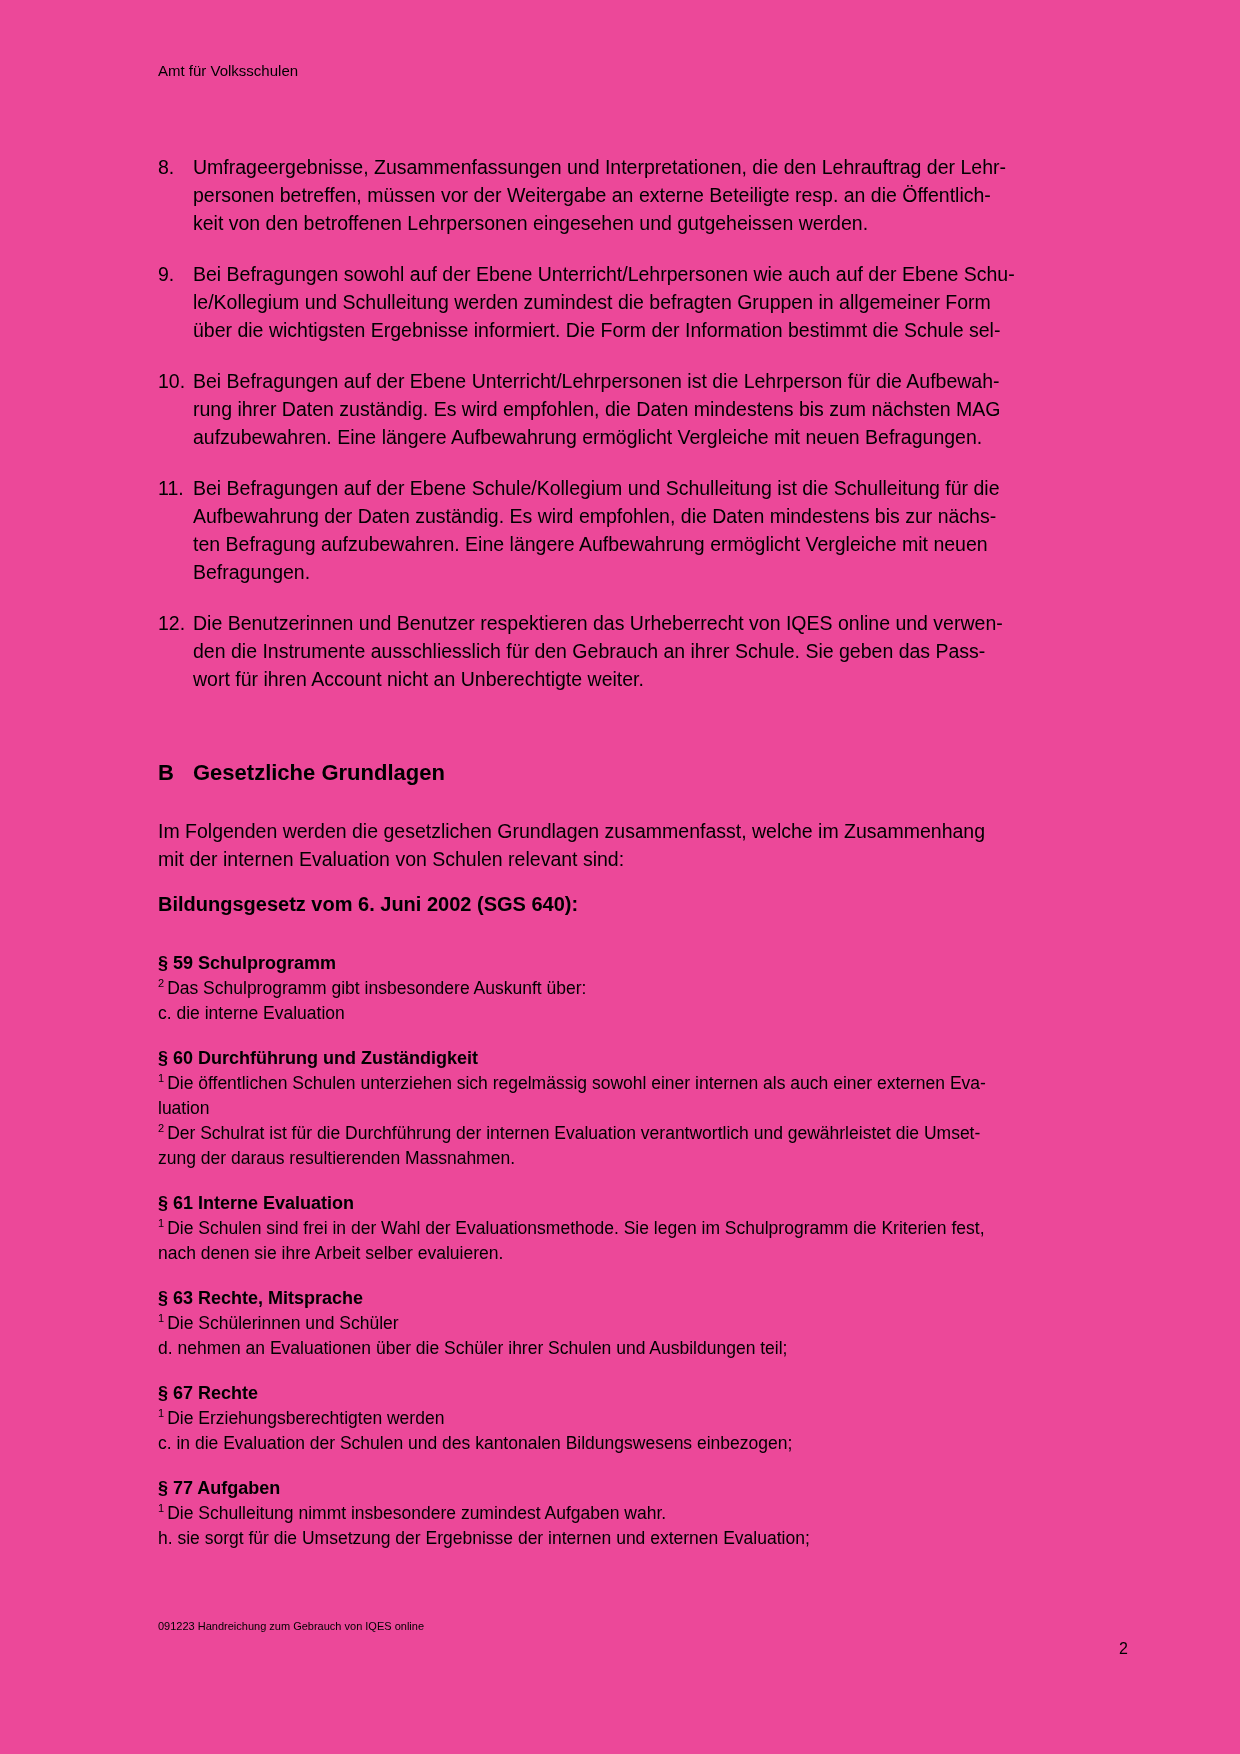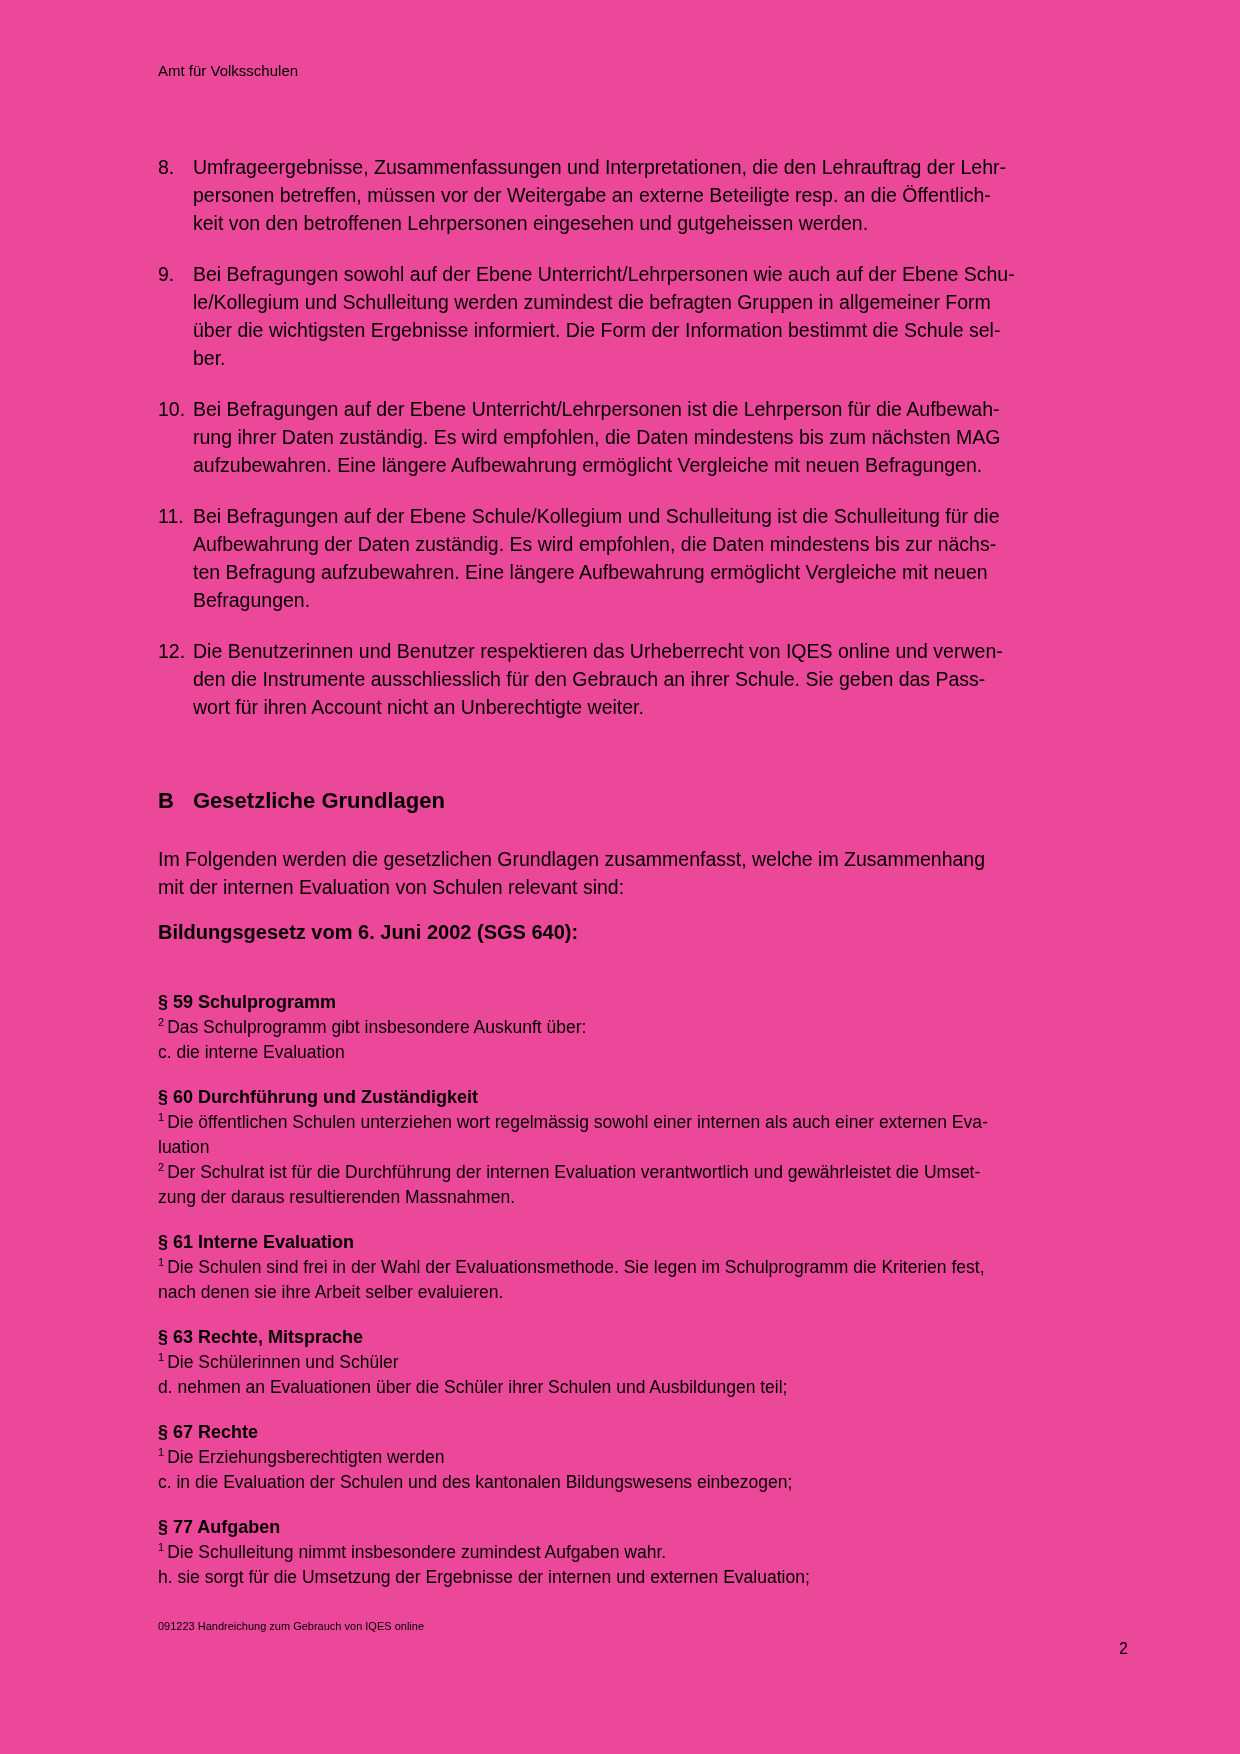--- a/index.html
+++ b/index.html
@@ -38,21 +38,21 @@
   .section-letter { width: 35px; flex: none; }
   .intro {
     font-size: 19.5px;
     line-height: 28px;
     margin-bottom: 19px;
   }
   .law-heading {
     font-size: 20px;
     line-height: 24px;
     font-weight: bold;
-    margin-bottom: 46px;
+    margin-bottom: 35px;
   }
   .law-block {
     font-size: 17.5px;
     line-height: 25px;
     margin-bottom: 20px;
   }
   .law-block .para-heading {
     font-size: 18px;
     font-weight: bold;
     line-height: 25px;
@@ -91,21 +91,20 @@
       <div class="line">keit von den betroffenen Lehrpersonen eingesehen und gutgeheissen werden.</div>
     </div>
   </div>
 
   <div class="num-item">
     <div class="num-col">9.</div>
     <div>
       <div class="line">Bei Befragungen sowohl auf der Ebene Unterricht/Lehrpersonen wie auch auf der Ebene Schu-</div>
       <div class="line">le/Kollegium und Schulleitung werden zumindest die befragten Gruppen in allgemeiner Form</div>
       <div class="line">über die wichtigsten Ergebnisse informiert. Die Form der Information bestimmt die Schule sel-</div>
-      <div class="line">ber.</div>
     </div>
   </div>
 
   <div class="num-item">
     <div class="num-col">10.</div>
     <div>
       <div class="line">Bei Befragungen auf der Ebene Unterricht/Lehrpersonen ist die Lehrperson für die Aufbewah-</div>
       <div class="line">rung ihrer Daten zuständig. Es wird empfohlen, die Daten mindestens bis zum nächsten MAG</div>
       <div class="line">aufzubewahren. Eine längere Aufbewahrung ermöglicht Vergleiche mit neuen Befragungen.</div>
     </div>
@@ -143,21 +142,21 @@
   <div class="law-heading">Bildungsgesetz vom 6. Juni 2002 (SGS 640):</div>
 
   <div class="law-block">
     <div class="para-heading">§ 59 Schulprogramm</div>
     <div class="line"><sup class="fn">2</sup><span>Das Schulprogramm gibt insbesondere Auskunft über:</span></div>
     <div class="line"><span>c. die interne Evaluation</span></div>
   </div>
 
   <div class="law-block">
     <div class="para-heading">§ 60 Durchführung und Zuständigkeit</div>
-    <div class="line"><sup class="fn">1</sup><span>Die öffentlichen Schulen unterziehen wort regelmässig sowohl einer internen als auch einer externen Eva-</span></div>
+    <div class="line"><sup class="fn">1</sup><span>Die öffentlichen Schulen unterziehen sich regelmässig sowohl einer internen als auch einer externen Eva-</span></div>
     <div class="line"><span>luation</span></div>
     <div class="line"><sup class="fn">2</sup><span>Der Schulrat ist für die Durchführung der internen Evaluation verantwortlich und gewährleistet die Umset-</span></div>
     <div class="line"><span>zung der daraus resultierenden Massnahmen.</span></div>
   </div>
 
   <div class="law-block">
     <div class="para-heading">§ 61 Interne Evaluation</div>
     <div class="line"><sup class="fn">1</sup><span>Die Schulen sind frei in der Wahl der Evaluationsmethode. Sie legen im Schulprogramm die Kriterien fest,</span></div>
     <div class="line"><span>nach denen sie ihre Arbeit selber evaluieren.</span></div>
   </div>

